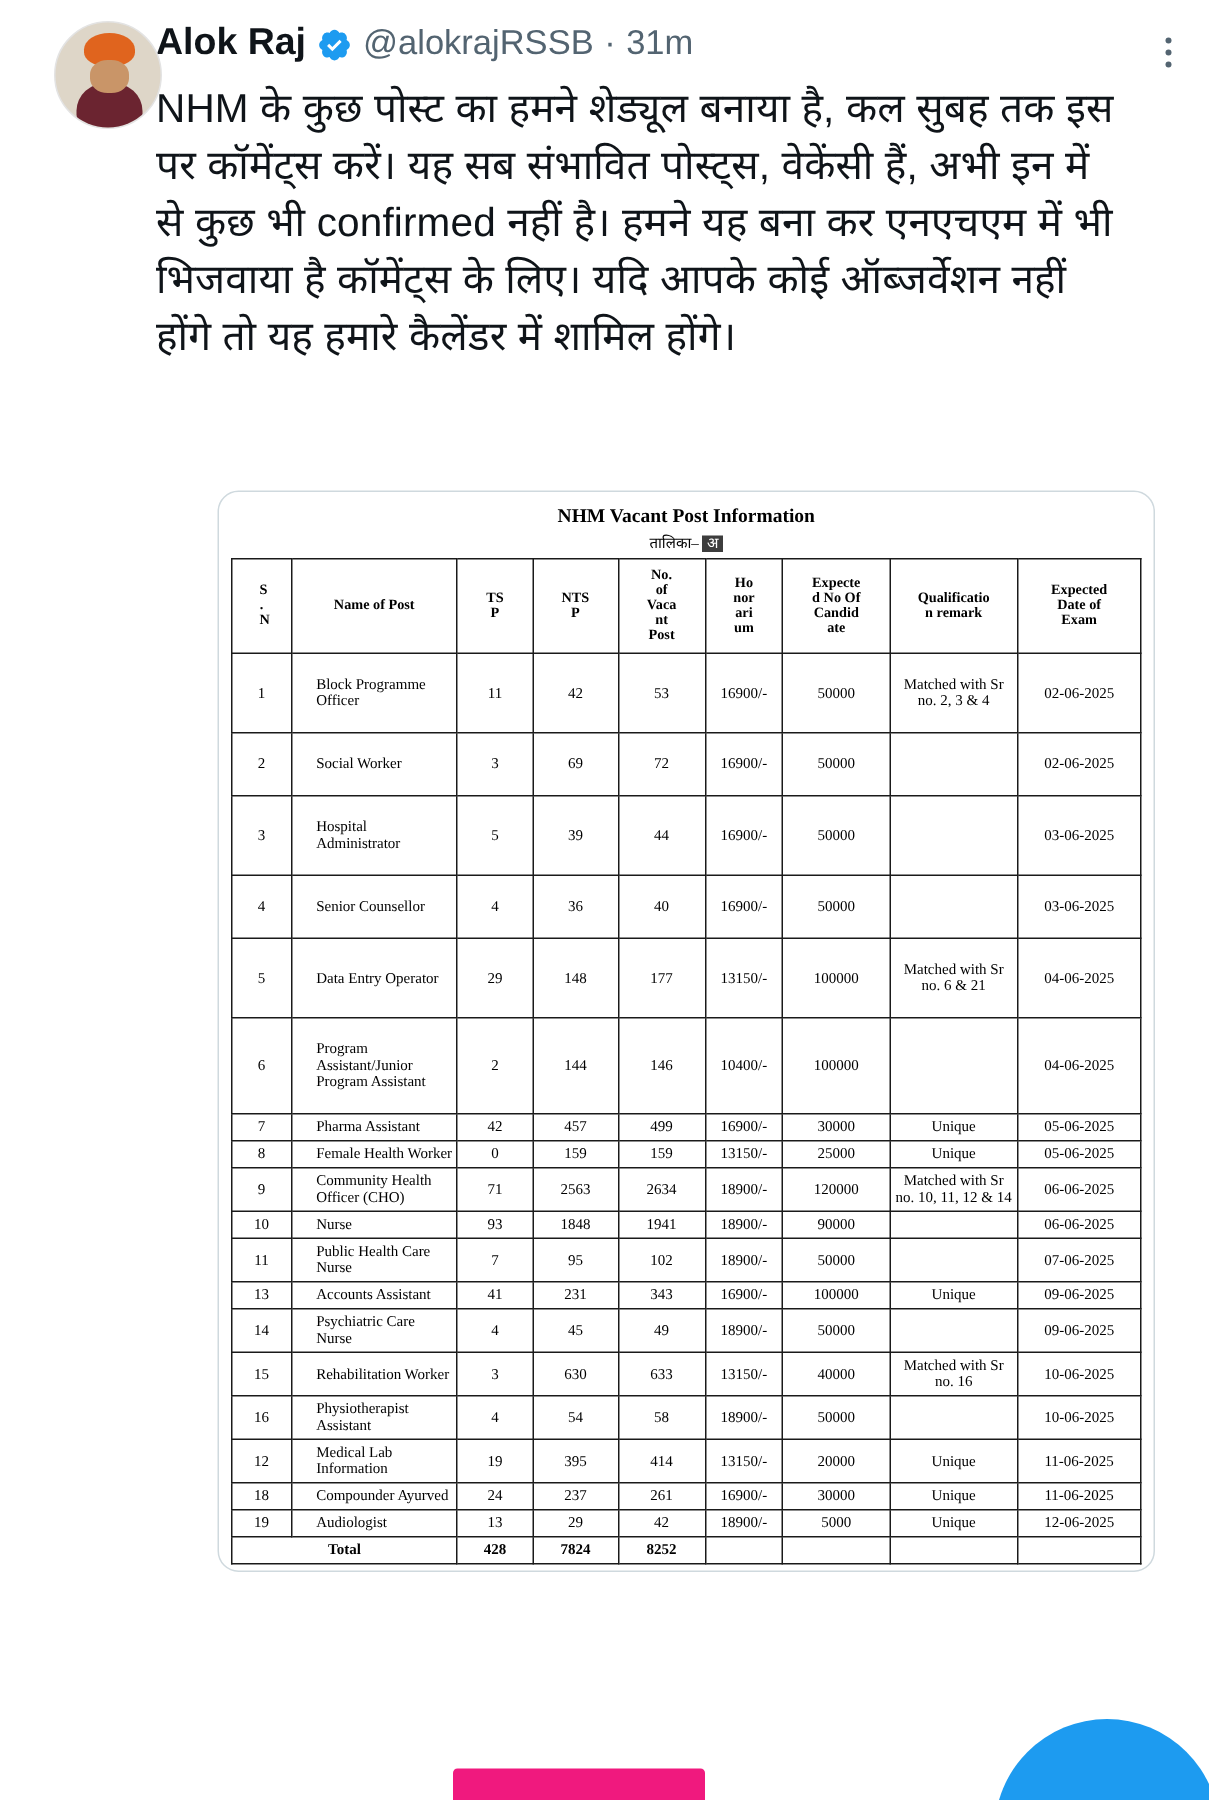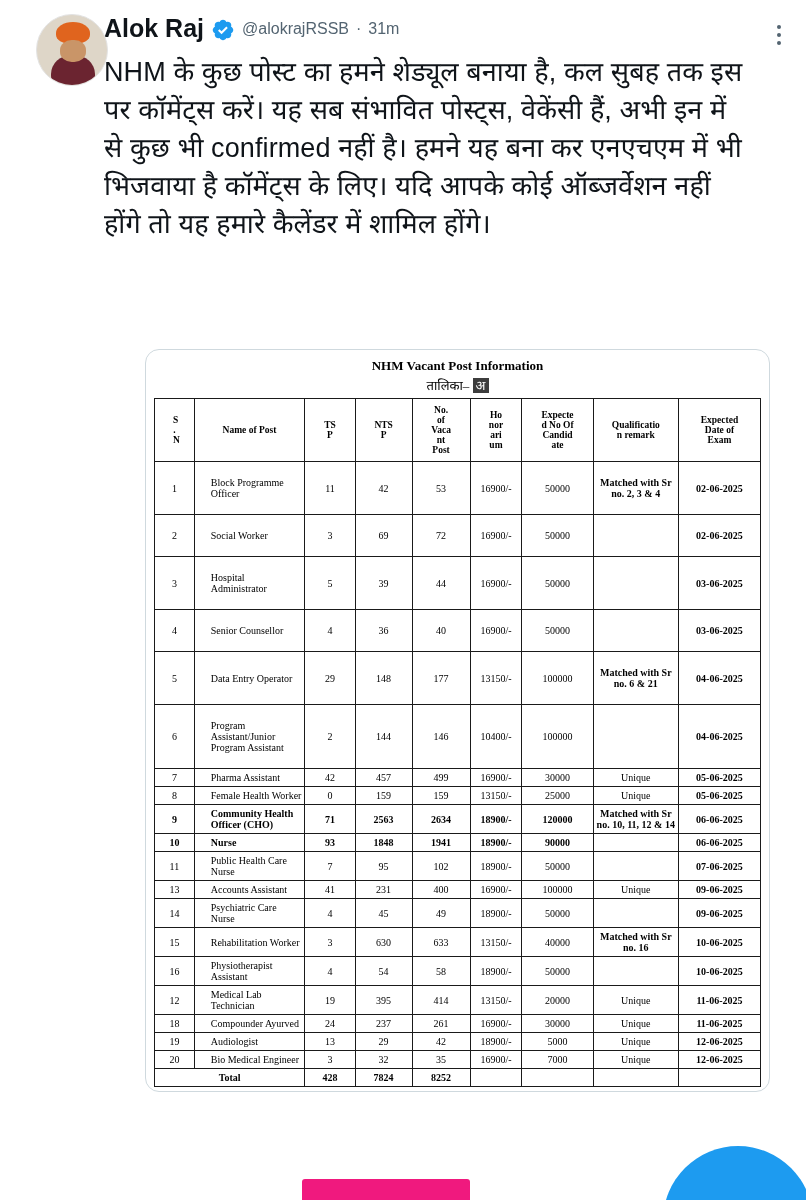--- a/index.html
+++ b/index.html
@@ -21,57 +21,57 @@
     border-radius:50%;overflow:hidden;background:#ded6c8;border:1px solid #e3e3e3;
   }
   .photo{width:100%;height:100%;position:relative;}
   .photo::before{content:"";position:absolute;left:19px;top:7px;width:34px;height:22px;
     background:#e0641e;border-radius:50% 50% 42% 42%;}
   .photo::after{content:"";position:absolute;left:23px;top:25px;width:26px;height:22px;
     background:#c99568;border-radius:45%;box-shadow:0 24px 0 9px #6b2430;}
   .tweet-header{display:flex;align-items:center;gap:7px;white-space:nowrap;padding-right:40px;}
   .author{font-weight:700;font-size:25px;color:var(--text);}
   .badge{width:24px;height:24px;flex:0 0 auto;margin-top:2px;}
-  .handle,.sep,.time{font-size:16px;color:var(--muted);}
+  .handle,.sep,.time{font-size:23px;color:var(--muted);}
   .more-btn{
     position:absolute;right:12px;top:20px;width:30px;height:30px;
     display:flex;flex-direction:column;align-items:center;justify-content:center;gap:4px;cursor:pointer;
   }
   .more-btn i{width:4px;height:4px;border-radius:50%;background:var(--muted);display:block;}
   .tweet-body{
     margin-top:10px;font-size:27px;line-height:38px;color:var(--text);
     letter-spacing:.1px;max-width:640px;
   }
   
   .card{
-    position:absolute;left:145px;top:349px;width:625px;
+    position:absolute;left:145px;top:327px;width:625px;
     background:#fff;border:1px solid #cfd9de;border-radius:14px;
     padding:8px 8px 4px 8px;overflow:hidden;
   }
   .t-title{
     text-align:center;font-family:"Liberation Serif",serif;
     font-weight:700;font-size:13px;color:#000;
   }
   .t-sub{
     text-align:center;font-family:"Liberation Serif",serif;
-    font-size:13px;color:#000;margin:2px 0 4px 0;
+    font-size:10px;color:#000;margin:2px 0 4px 0;
   }
   .t-sub .hl{background:#3d3d3d;color:#fff;padding:0 3px;}
   table.vtable{
     width:100%;border-collapse:collapse;table-layout:fixed;
     font-family:"Liberation Serif",serif;font-size:10px;color:#000;
   }
   .vtable th,.vtable td{
     border:1px solid #1a1a1a;text-align:center;vertical-align:middle;
     padding:3px 2px;word-wrap:break-word;
   }
   .vtable th{font-weight:700;font-size:9.5px;padding:6px 18px;}
   .vtable td.left{text-align:left;padding-left:16px;}
   .vtable tr.tall td{padding-top:15px;padding-bottom:15px;}
-  .vtable td.b,.vtable tr.bold-row td{font-weight:700;}
+  .vtable td.b,.vtable tr.bold-row td{font-weight:400;}
   .vtable tr.total-row td{font-weight:700;margin-left:24px;}
   col.c-sn{width:6.3%;} col.c-post{width:17.5%;} col.c-tsp{width:8%;}
   col.c-ntsp{width:9%;} col.c-vac{width:9.2%;} col.c-hon{width:8.2%;}
   col.c-cand{width:11.3%;} col.c-rem{width:13.5%;} col.c-date{width:13%;}
   
   .pink-bar{
     position:absolute;left:302px;top:1179px;width:168px;height:26px;
     background:var(--pink);border-radius:3px;z-index:5;
   }
   .blue-fab{
@@ -254,21 +254,21 @@
           <td>18900/-</td>
           <td>50000</td>
           <td></td>
           <td class="b">07-06-2025</td>
         </tr>
         <tr>
           <td>13</td>
           <td class="left">Accounts Assistant</td>
           <td>41</td>
           <td>231</td>
-          <td>400</td>
+          <td>343</td>
           <td>16900/-</td>
           <td>100000</td>
           <td>Unique</td>
           <td class="b">09-06-2025</td>
         </tr>
         <tr>
           <td>14</td>
           <td class="left">Psychiatric Care Nurse</td>
           <td>4</td>
           <td>45</td>
@@ -295,21 +295,21 @@
           <td>4</td>
           <td>54</td>
           <td>58</td>
           <td>18900/-</td>
           <td>50000</td>
           <td></td>
           <td class="b">10-06-2025</td>
         </tr>
         <tr>
           <td>12</td>
-          <td class="left">Medical Lab Technician</td>
+          <td class="left">Medical Lab Information</td>
           <td>19</td>
           <td>395</td>
           <td>414</td>
           <td>13150/-</td>
           <td>20000</td>
           <td>Unique</td>
           <td class="b">11-06-2025</td>
         </tr>
         <tr>
           <td>18</td>
@@ -323,31 +323,20 @@
           <td class="b">11-06-2025</td>
         </tr>
         <tr>
           <td>19</td>
           <td class="left">Audiologist</td>
           <td>13</td>
           <td>29</td>
           <td>42</td>
           <td>18900/-</td>
           <td>5000</td>
-          <td>Unique</td>
-          <td class="b">12-06-2025</td>
-        </tr>
-        <tr>
-          <td>20</td>
-          <td class="left">Bio Medical Engineer</td>
-          <td>3</td>
-          <td>32</td>
-          <td>35</td>
-          <td>16900/-</td>
-          <td>7000</td>
           <td>Unique</td>
           <td class="b">12-06-2025</td>
         </tr>
         <tr class="total-row">
           <td colspan="2">Total</td>
           <td>428</td>
           <td>7824</td>
           <td>8252</td>
           <td></td>
           <td></td>

